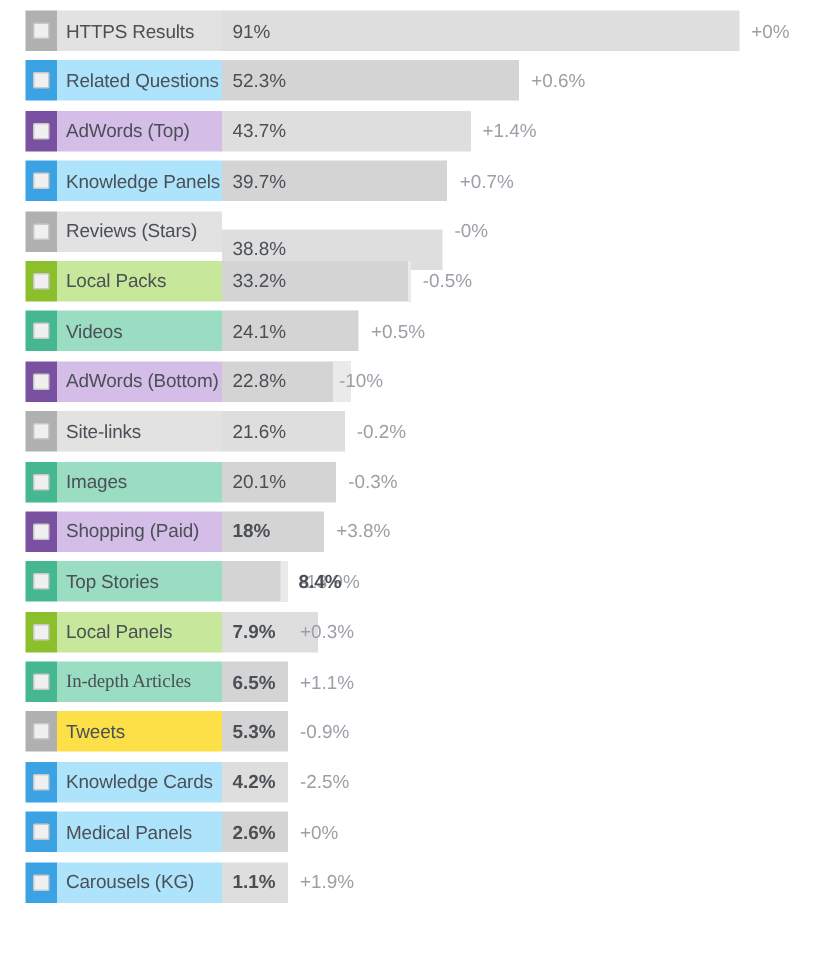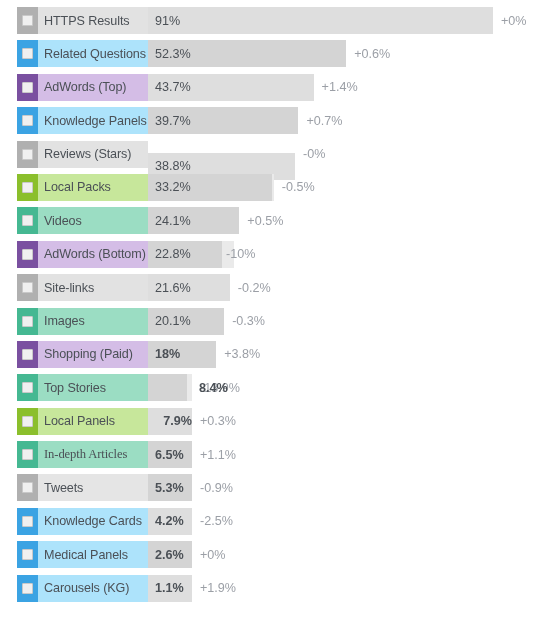--- a/index.html
+++ b/index.html
@@ -323,21 +323,21 @@
     <div class="row">
       <div class="row-inner">
         <div class="label-block">
           <div class="accent" style="background: rgb(139, 191, 44);">
             <span class="checkbox"></span>
           </div>
           <div class="plate" style="background: rgb(199, 231, 155);">
             <span class="plate-text">Local Panels</span>
           </div>
         </div>
-        <div class="bar alt" style="width: 44px; justify-content: flex-end;">
+        <div class="bar alt" style="width: 64px;">
           <span class="bar-value">7.9%</span>
         </div>
         <div class="delta" style="left: 175px;">+0.3%</div>
       </div>
     </div>
     <div class="row">
       <div class="row-inner">
         <div class="label-block">
           <div class="accent" style="background: rgb(69, 184, 146);">
             <span class="checkbox"></span>
@@ -351,21 +351,21 @@
         </div>
         <div class="delta" style="left: 175px;">+1.1%</div>
       </div>
     </div>
     <div class="row">
       <div class="row-inner">
         <div class="label-block">
           <div class="accent" style="background: rgb(176, 176, 176);">
             <span class="checkbox"></span>
           </div>
-          <div class="plate" style="background: #e5e5e5;">
+          <div class="plate" style="background: #fde047;">
             <span class="plate-text">Tweets</span>
           </div>
         </div>
         <div class="bar" style="width: 44px;">
           <span class="bar-value">5.3%</span>
         </div>
         <div class="delta" style="left: 175px;">-0.9%</div>
       </div>
     </div>
     <div class="row">

